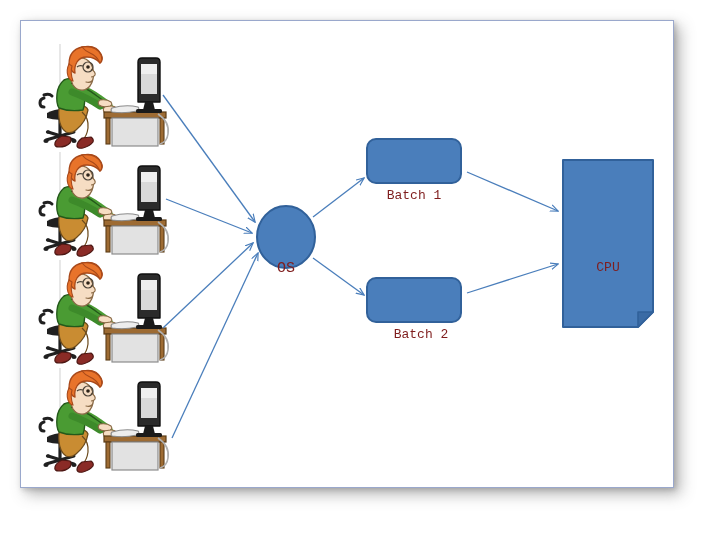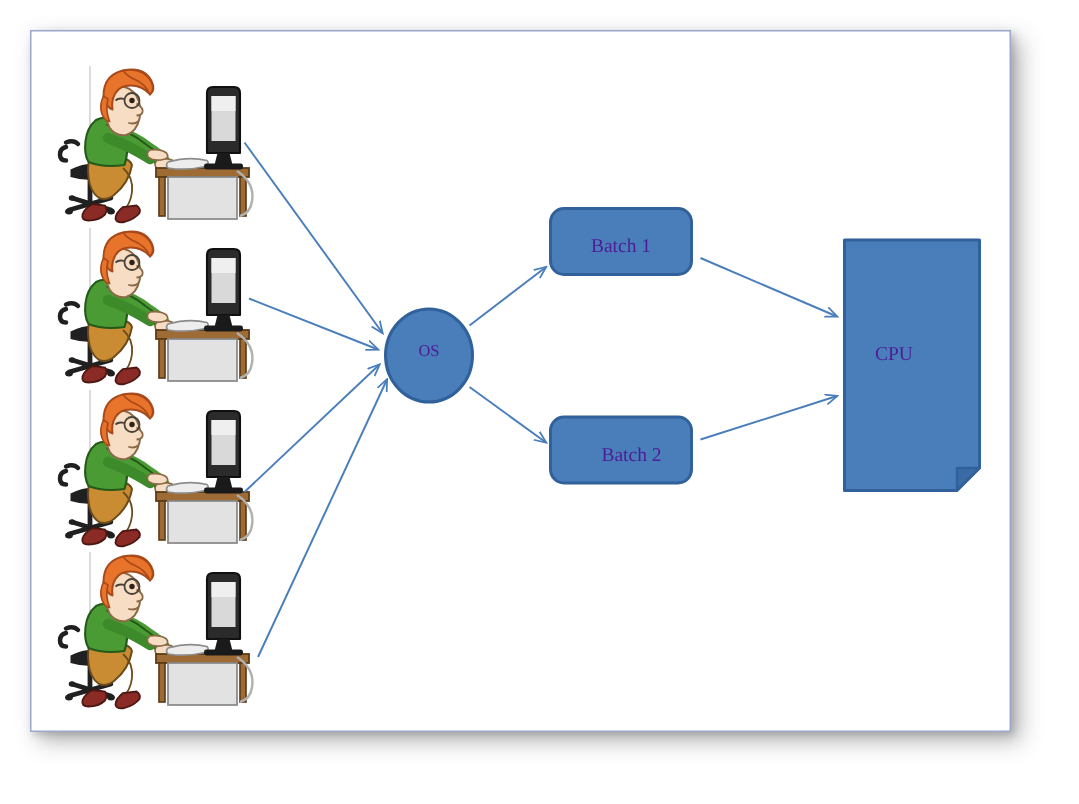--- a/index.html
+++ b/index.html
@@ -38,34 +38,35 @@
     position: absolute;
     left: 0;
     top: 0;
     width: 719px;
     height: 536px;
   }
 
   
   .node-label {
     position: absolute;
-    color: #4c1d95;
-    font-family: Liberation Serif, serif;
+    color: #7f1d1d;
+    font-family: Liberation Mono, monospace;
     font-size: 13px;
     line-height: 1;
     text-align: center;
     white-space: nowrap;
     pointer-events: none;
     user-select: none;
+    margin-top: 32px;
   }
 
-  #label-os      { left: 258px; top: 229px; width: 56px; font-size: 11px; }
+  #label-os      { left: 258px; top: 229px; width: 56px; font-size: 15px; }
   #label-batch1  { left: 368px; top: 157px; width: 92px; font-size: 13px; }
   #label-batch2  { left: 368px; top: 296px; width: 92px; font-size: 13px; padding-left: 7px; }
-  #label-cpu     { left: 550px; top: 229px; width: 92px; font-size: 13px; }
+  #label-cpu     { left: 562px; top: 229px; width: 92px; font-size: 13px; }
 </style>
 </head>
 <body>
 
 <div id="root">
 
   <div id="slide-frame"></div>
 
   <svg id="canvas" viewBox="0 0 719 536" xmlns="http://www.w3.org/2000/svg">
 

